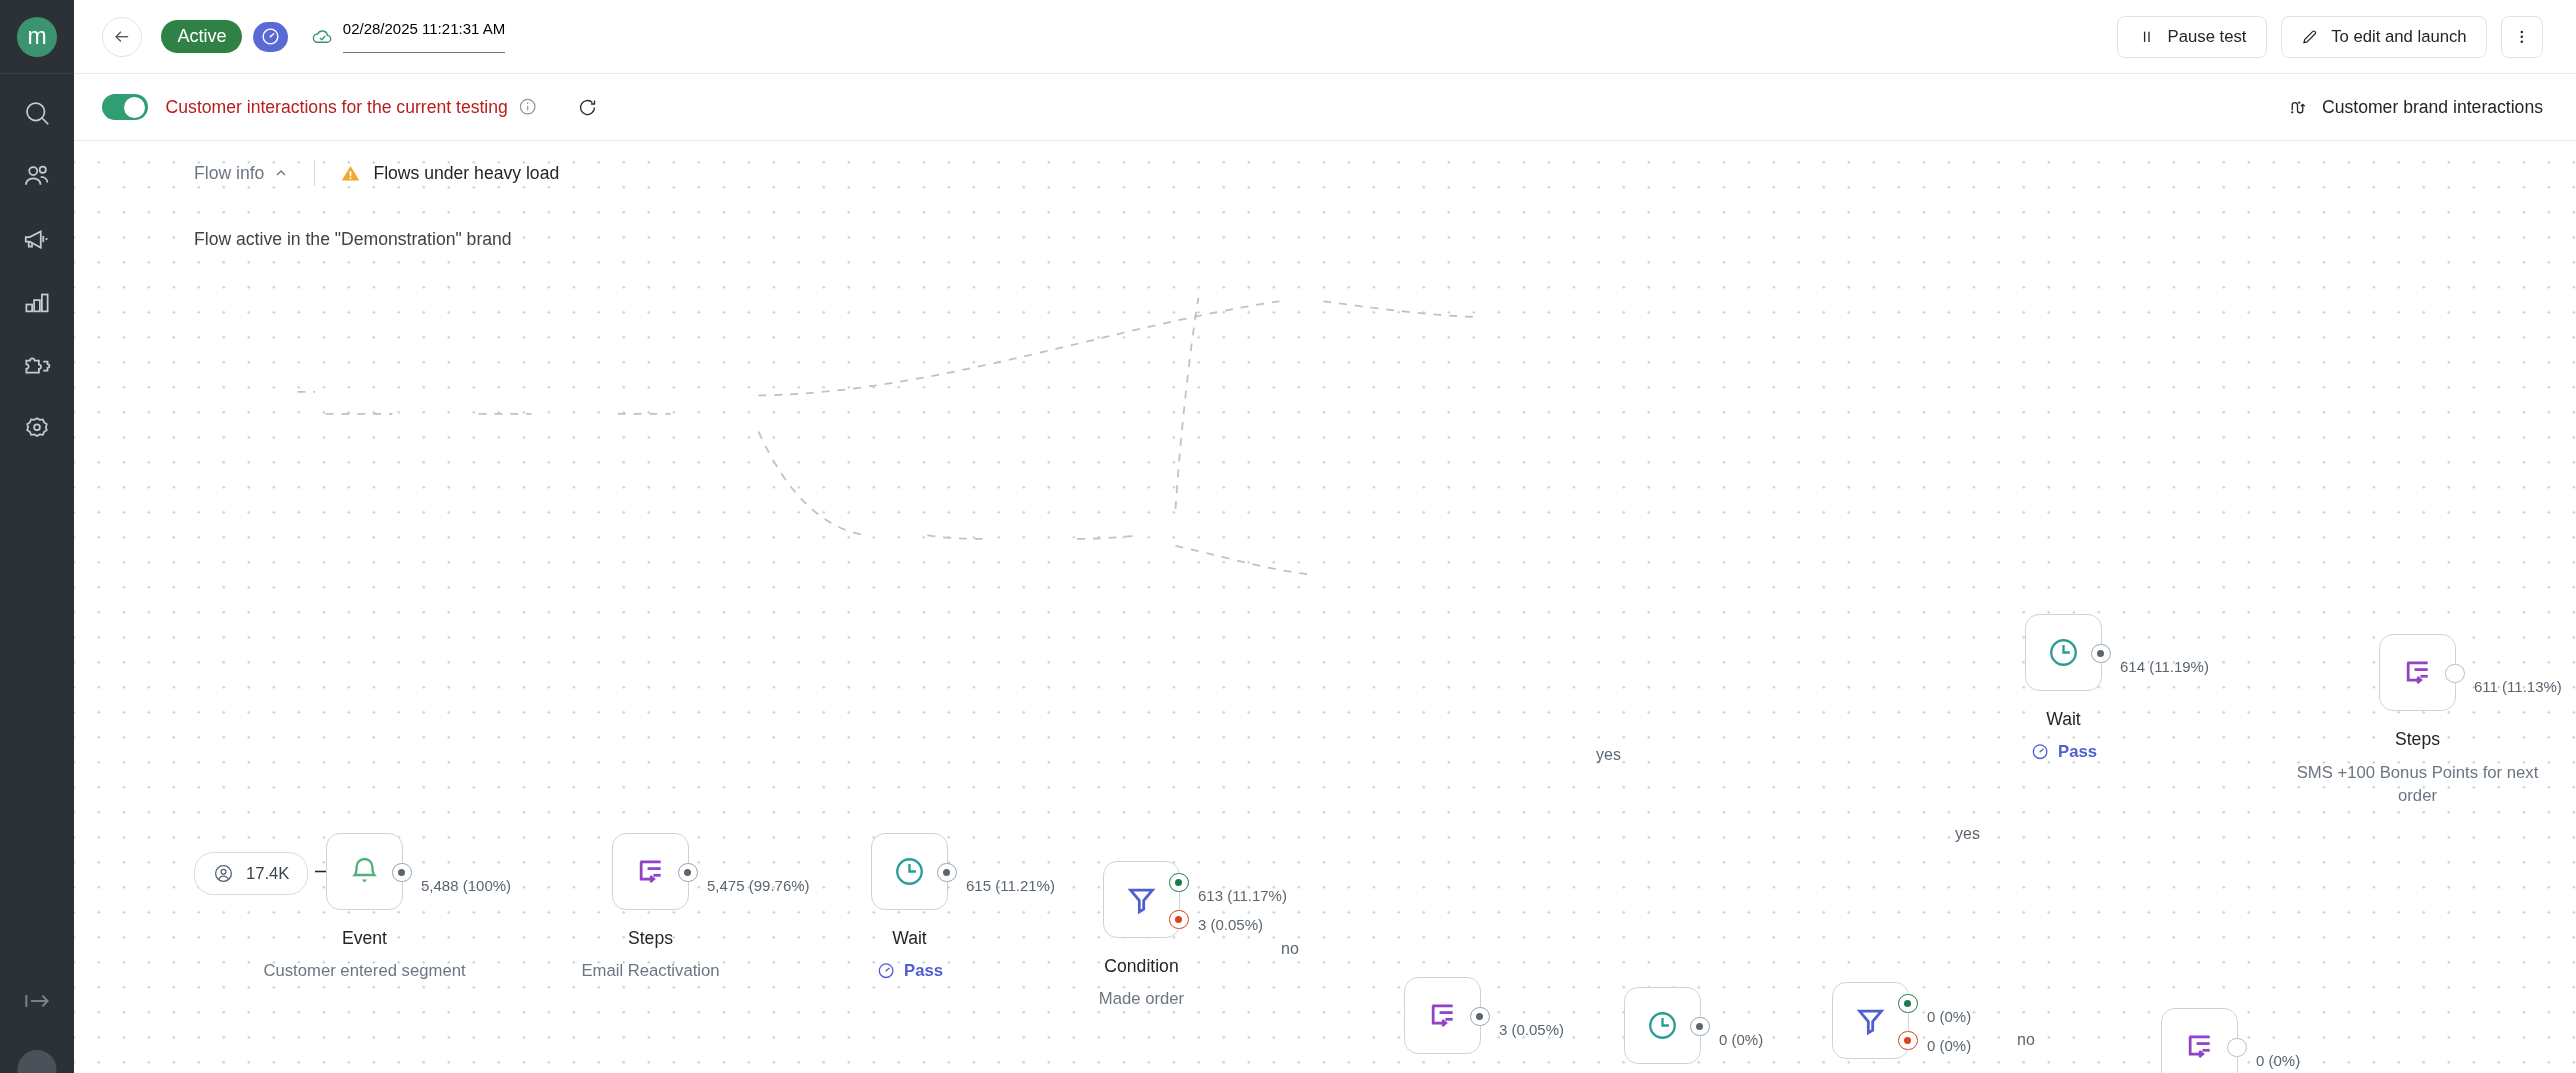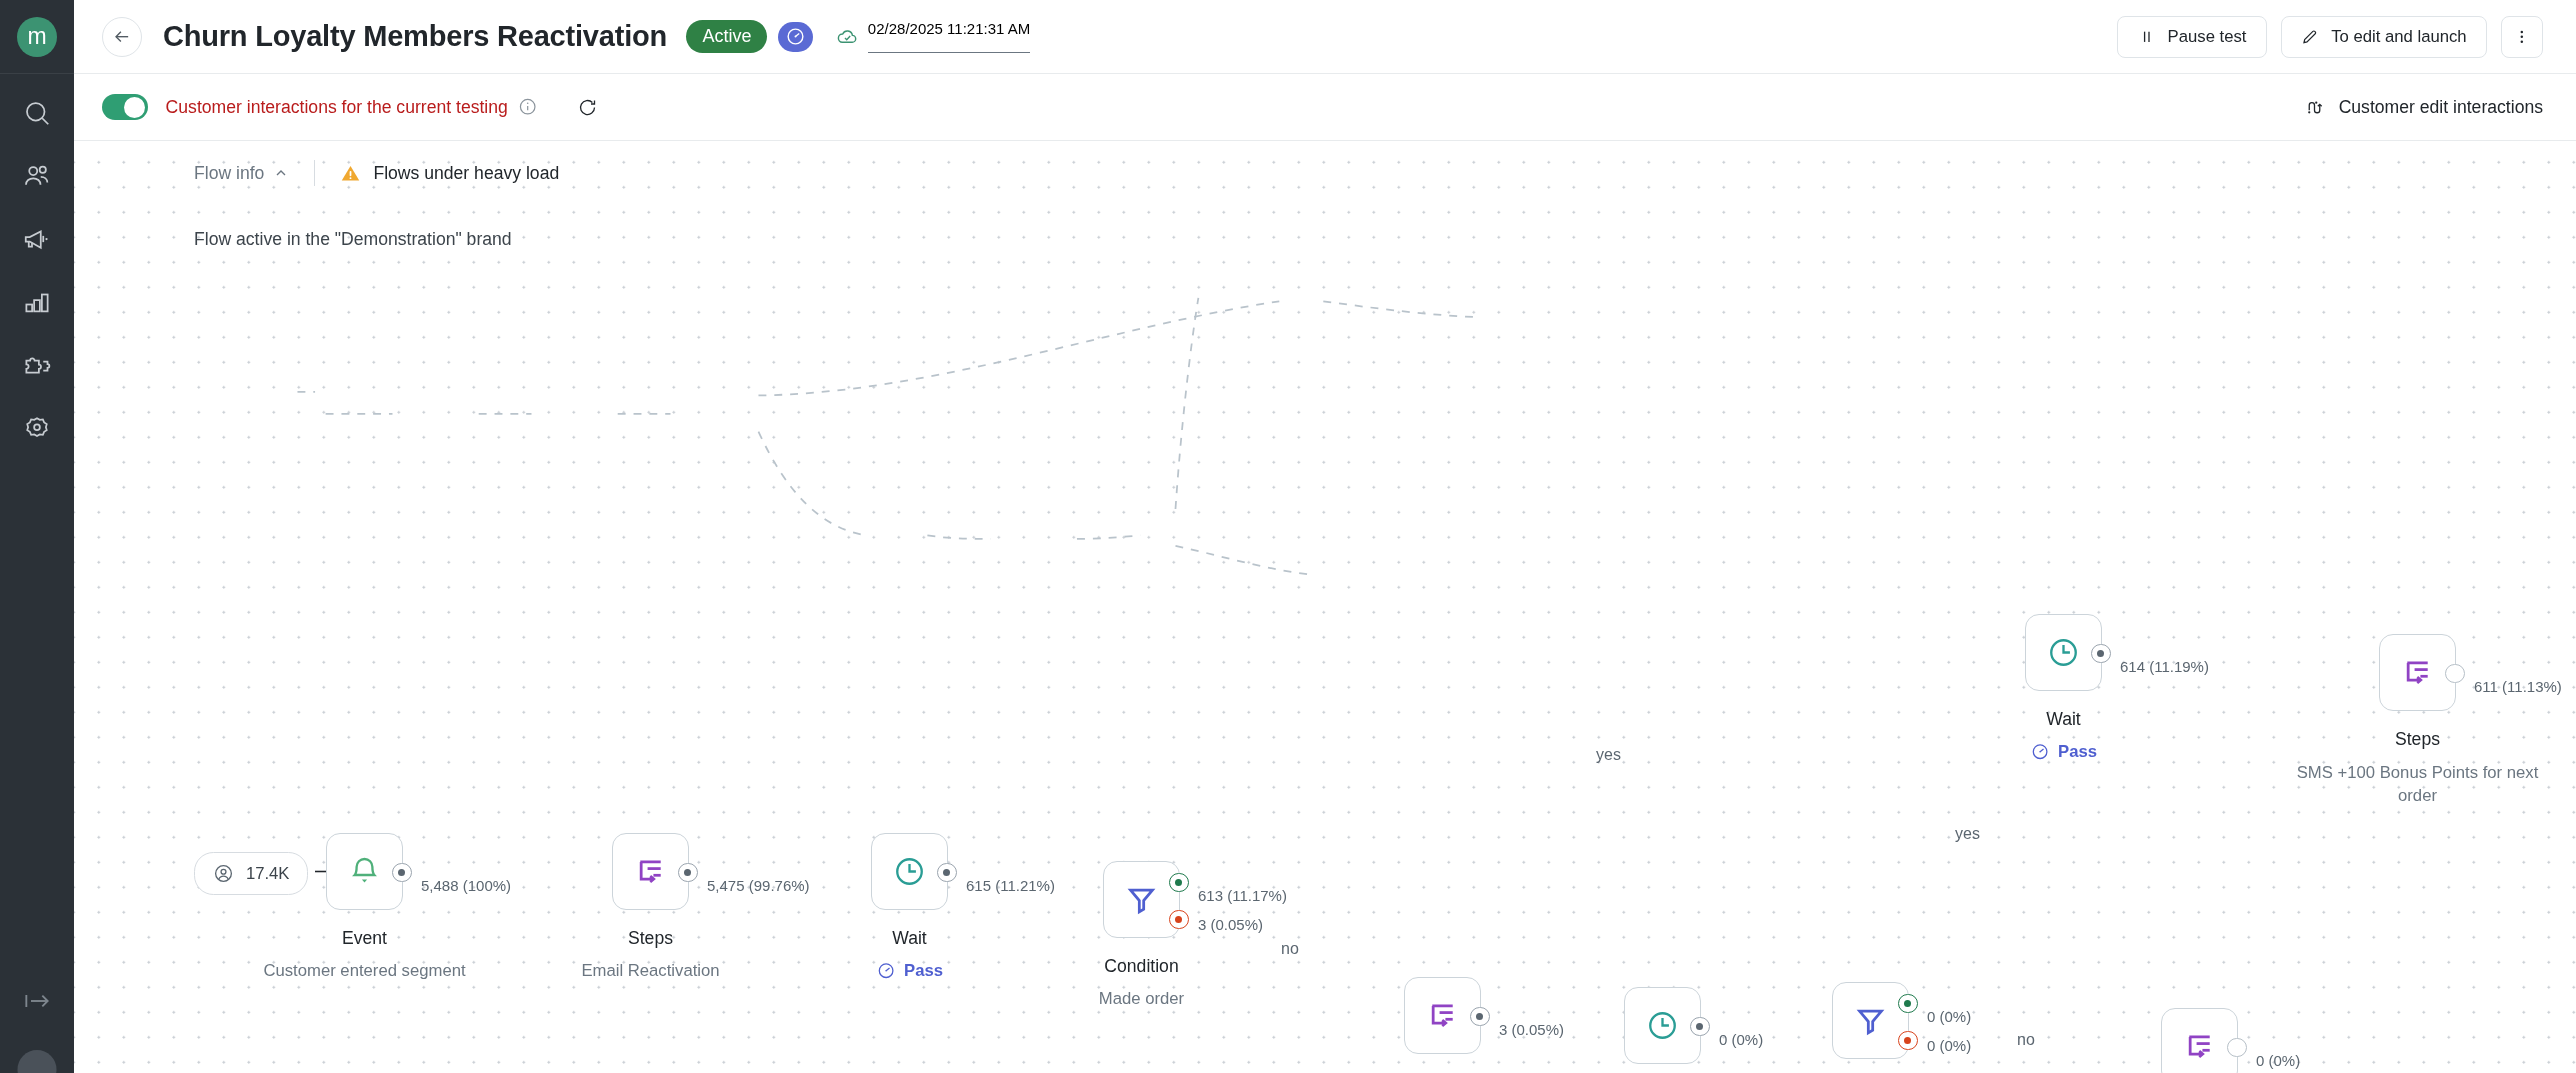--- a/index.html
+++ b/index.html
@@ -246,21 +246,20 @@
 
   <div class="main">
 
     <div class="topbar">
       <div class="back-btn">
         <svg width="19.4" height="19.4" viewBox="0 0 24 24" fill="none" stroke="#525b63" stroke-width="1.7">
           <line x1="20" y1="12" x2="5" y2="12"></line>
             <polyline points="11,6 5,12 11,18"></polyline>
         </svg>
       </div>
-      <div class="page-title">Churn Loyalty Members Reactivation</div>
       <div class="badge-active">Active</div>
       <div class="badge-speed">
         <svg width="21" height="21" viewBox="0 0 24 24" fill="none" stroke="#ffffff" stroke-width="1.6">
           <circle cx="12" cy="12" r="8.4"></circle>
             <path d="M12 12l4.2-3.4"></path>
             <circle cx="12" cy="12" r="1.1" fill="#fff" stroke="none"></circle>
         </svg>
       </div>
       <div class="ts-wrap">
         <svg width="23" height="23" viewBox="0 0 24 24" fill="none" stroke="#3c9372" stroke-width="1.5">
@@ -311,21 +310,21 @@
             <polyline points="20,4 20,8 16,8"></polyline>
         </svg>
       </div>
       <div class="toolbar-right">
         <svg width="21" height="21" viewBox="0 0 24 24" fill="none" stroke="#21262b" stroke-width="1.5">
           <circle cx="6" cy="17.5" r="1.3" fill="#21262b" stroke="none"></circle>
           <circle cx="14" cy="6.5" r="1.3" fill="#21262b" stroke="none"></circle>
           <path d="M6 15V9.5a3 3 0 0 1 6 0V15a3 3 0 0 0 6 0V9"></path>
           <polyline points="15.8,10.5 18,8.4 20.2,10.5"></polyline>
         </svg>
-        <span>Customer edit interactions</span>
+        <span>Customer brand interactions</span>
       </div>
     </div>
 
     <div class="canvas">
 
       <div class="flowinfo-bar">
         <div class="flowinfo-btn">
           <span>Flow info</span>
           <svg width="16" height="16" viewBox="0 0 24 24" fill="none" stroke="#6b7681" stroke-width="2">
             <polyline points="6,15 12,9 18,15"></polyline>

